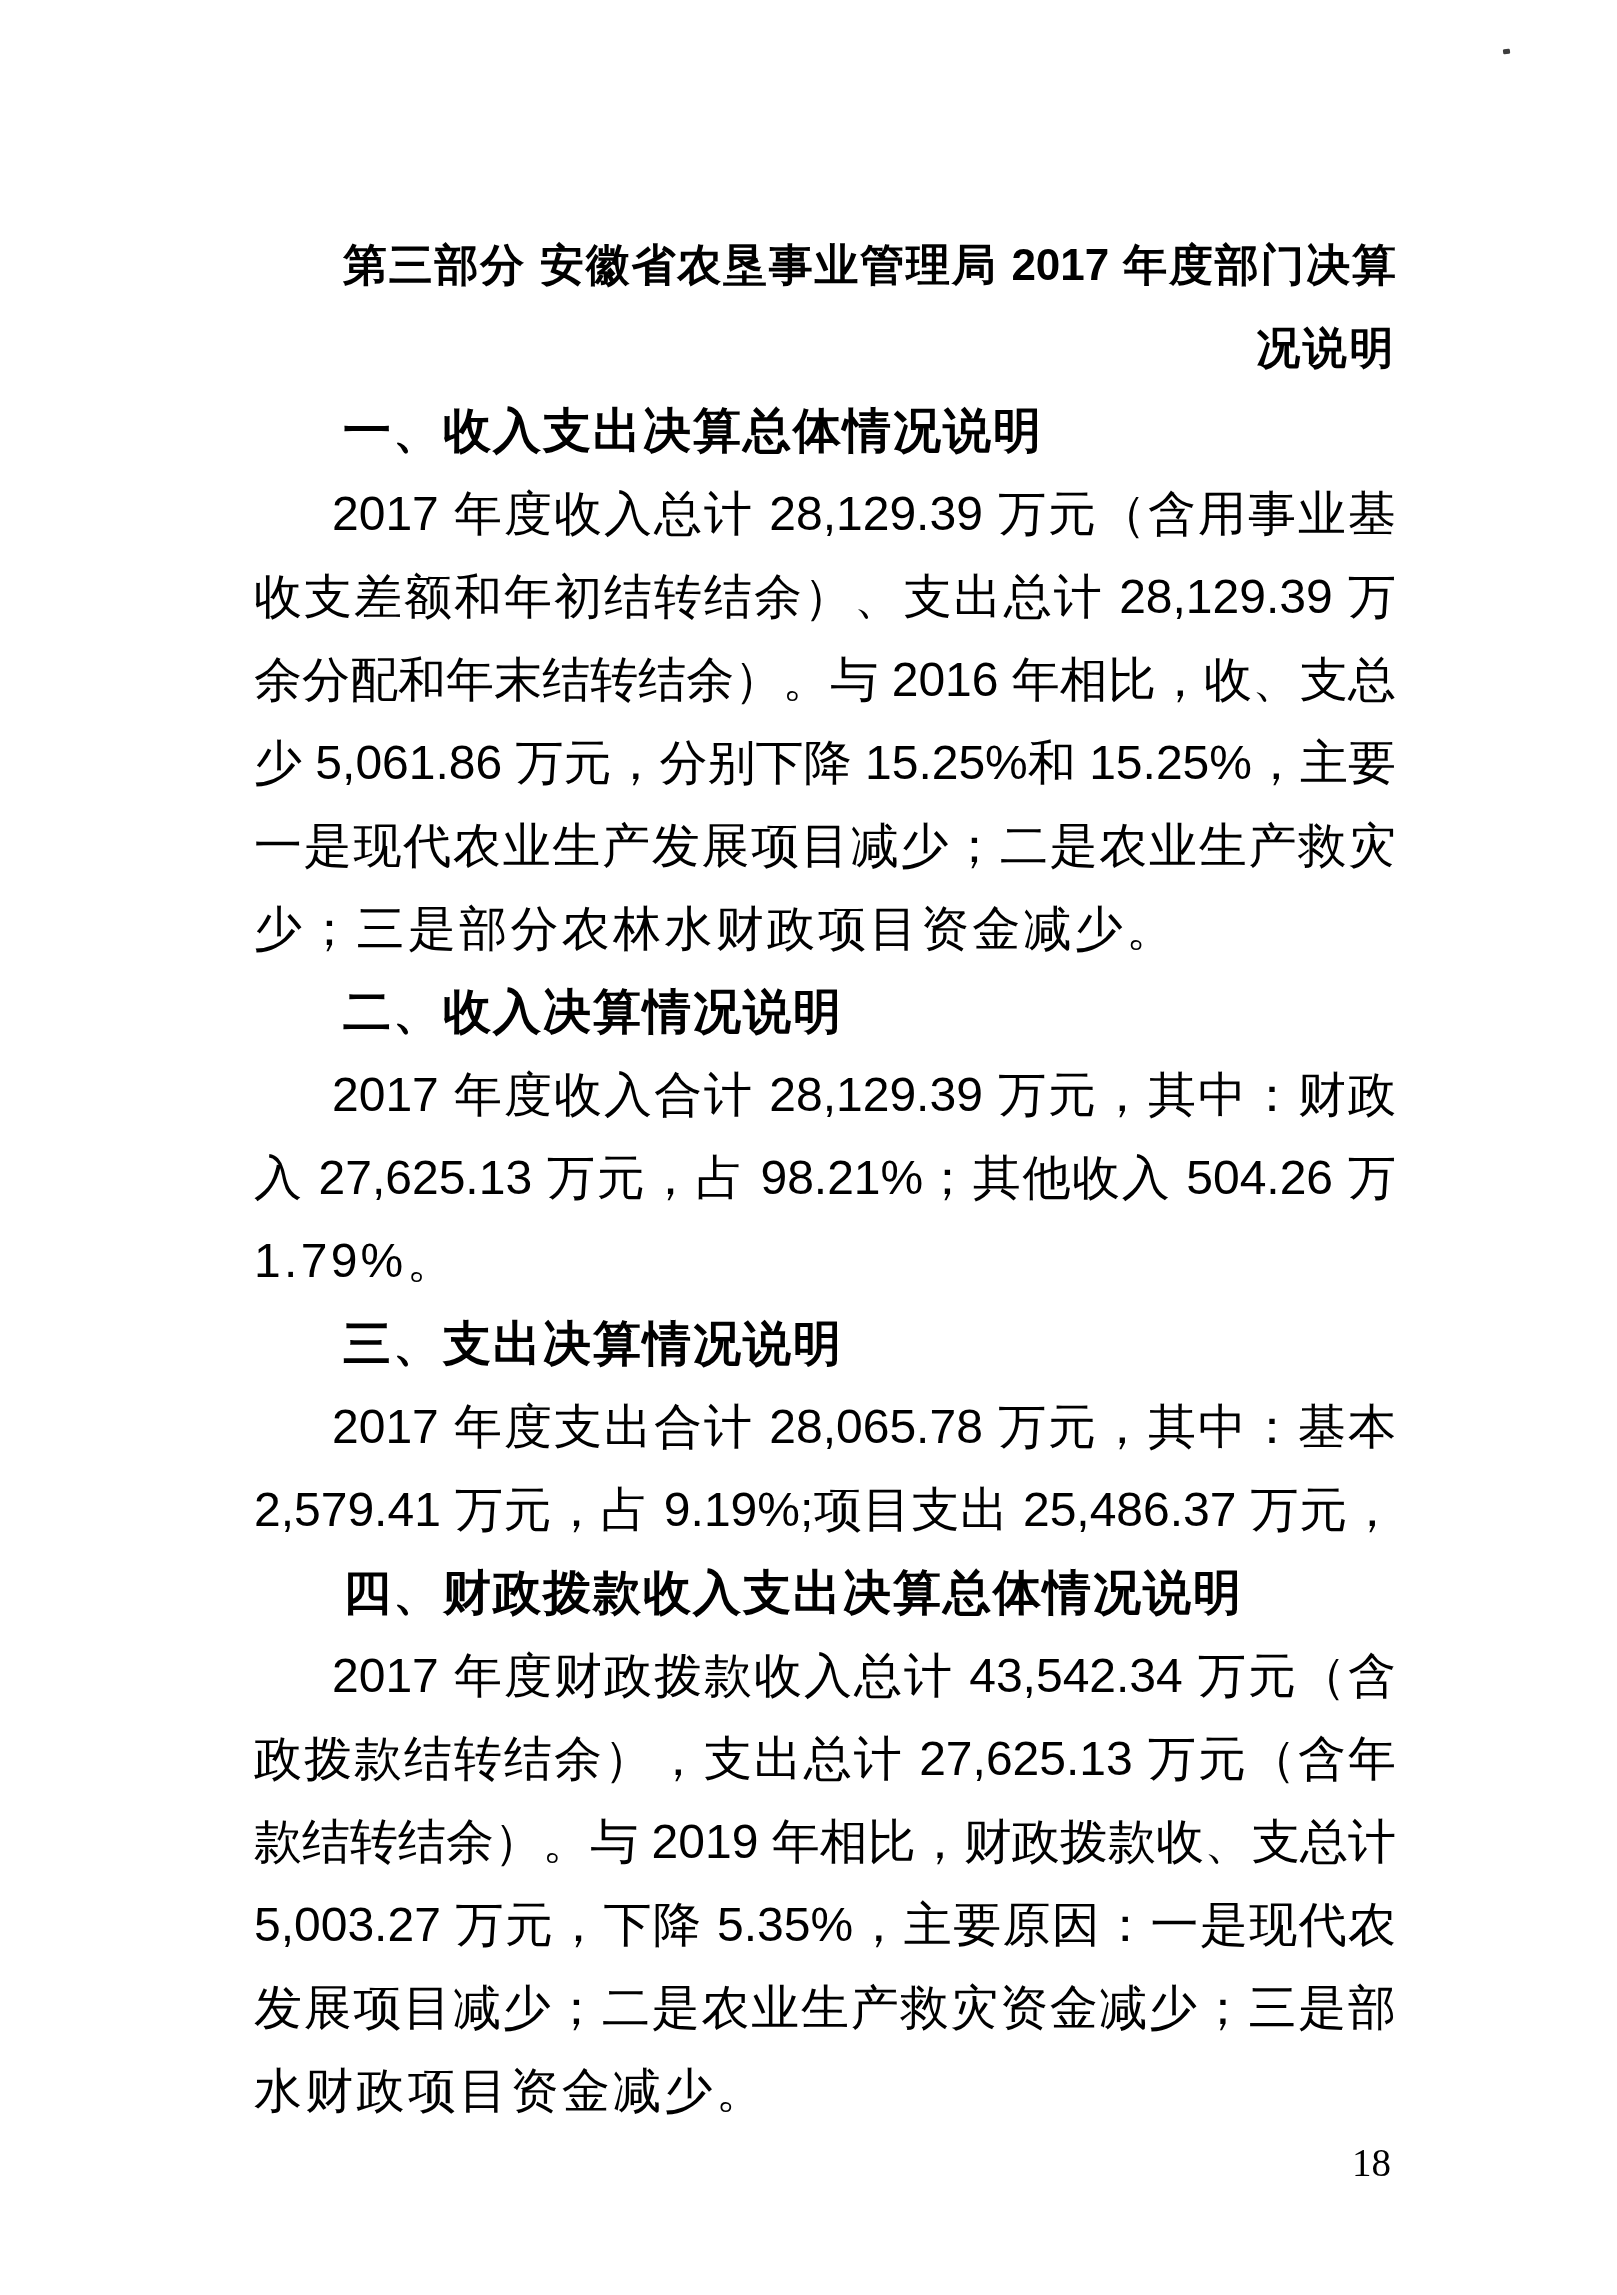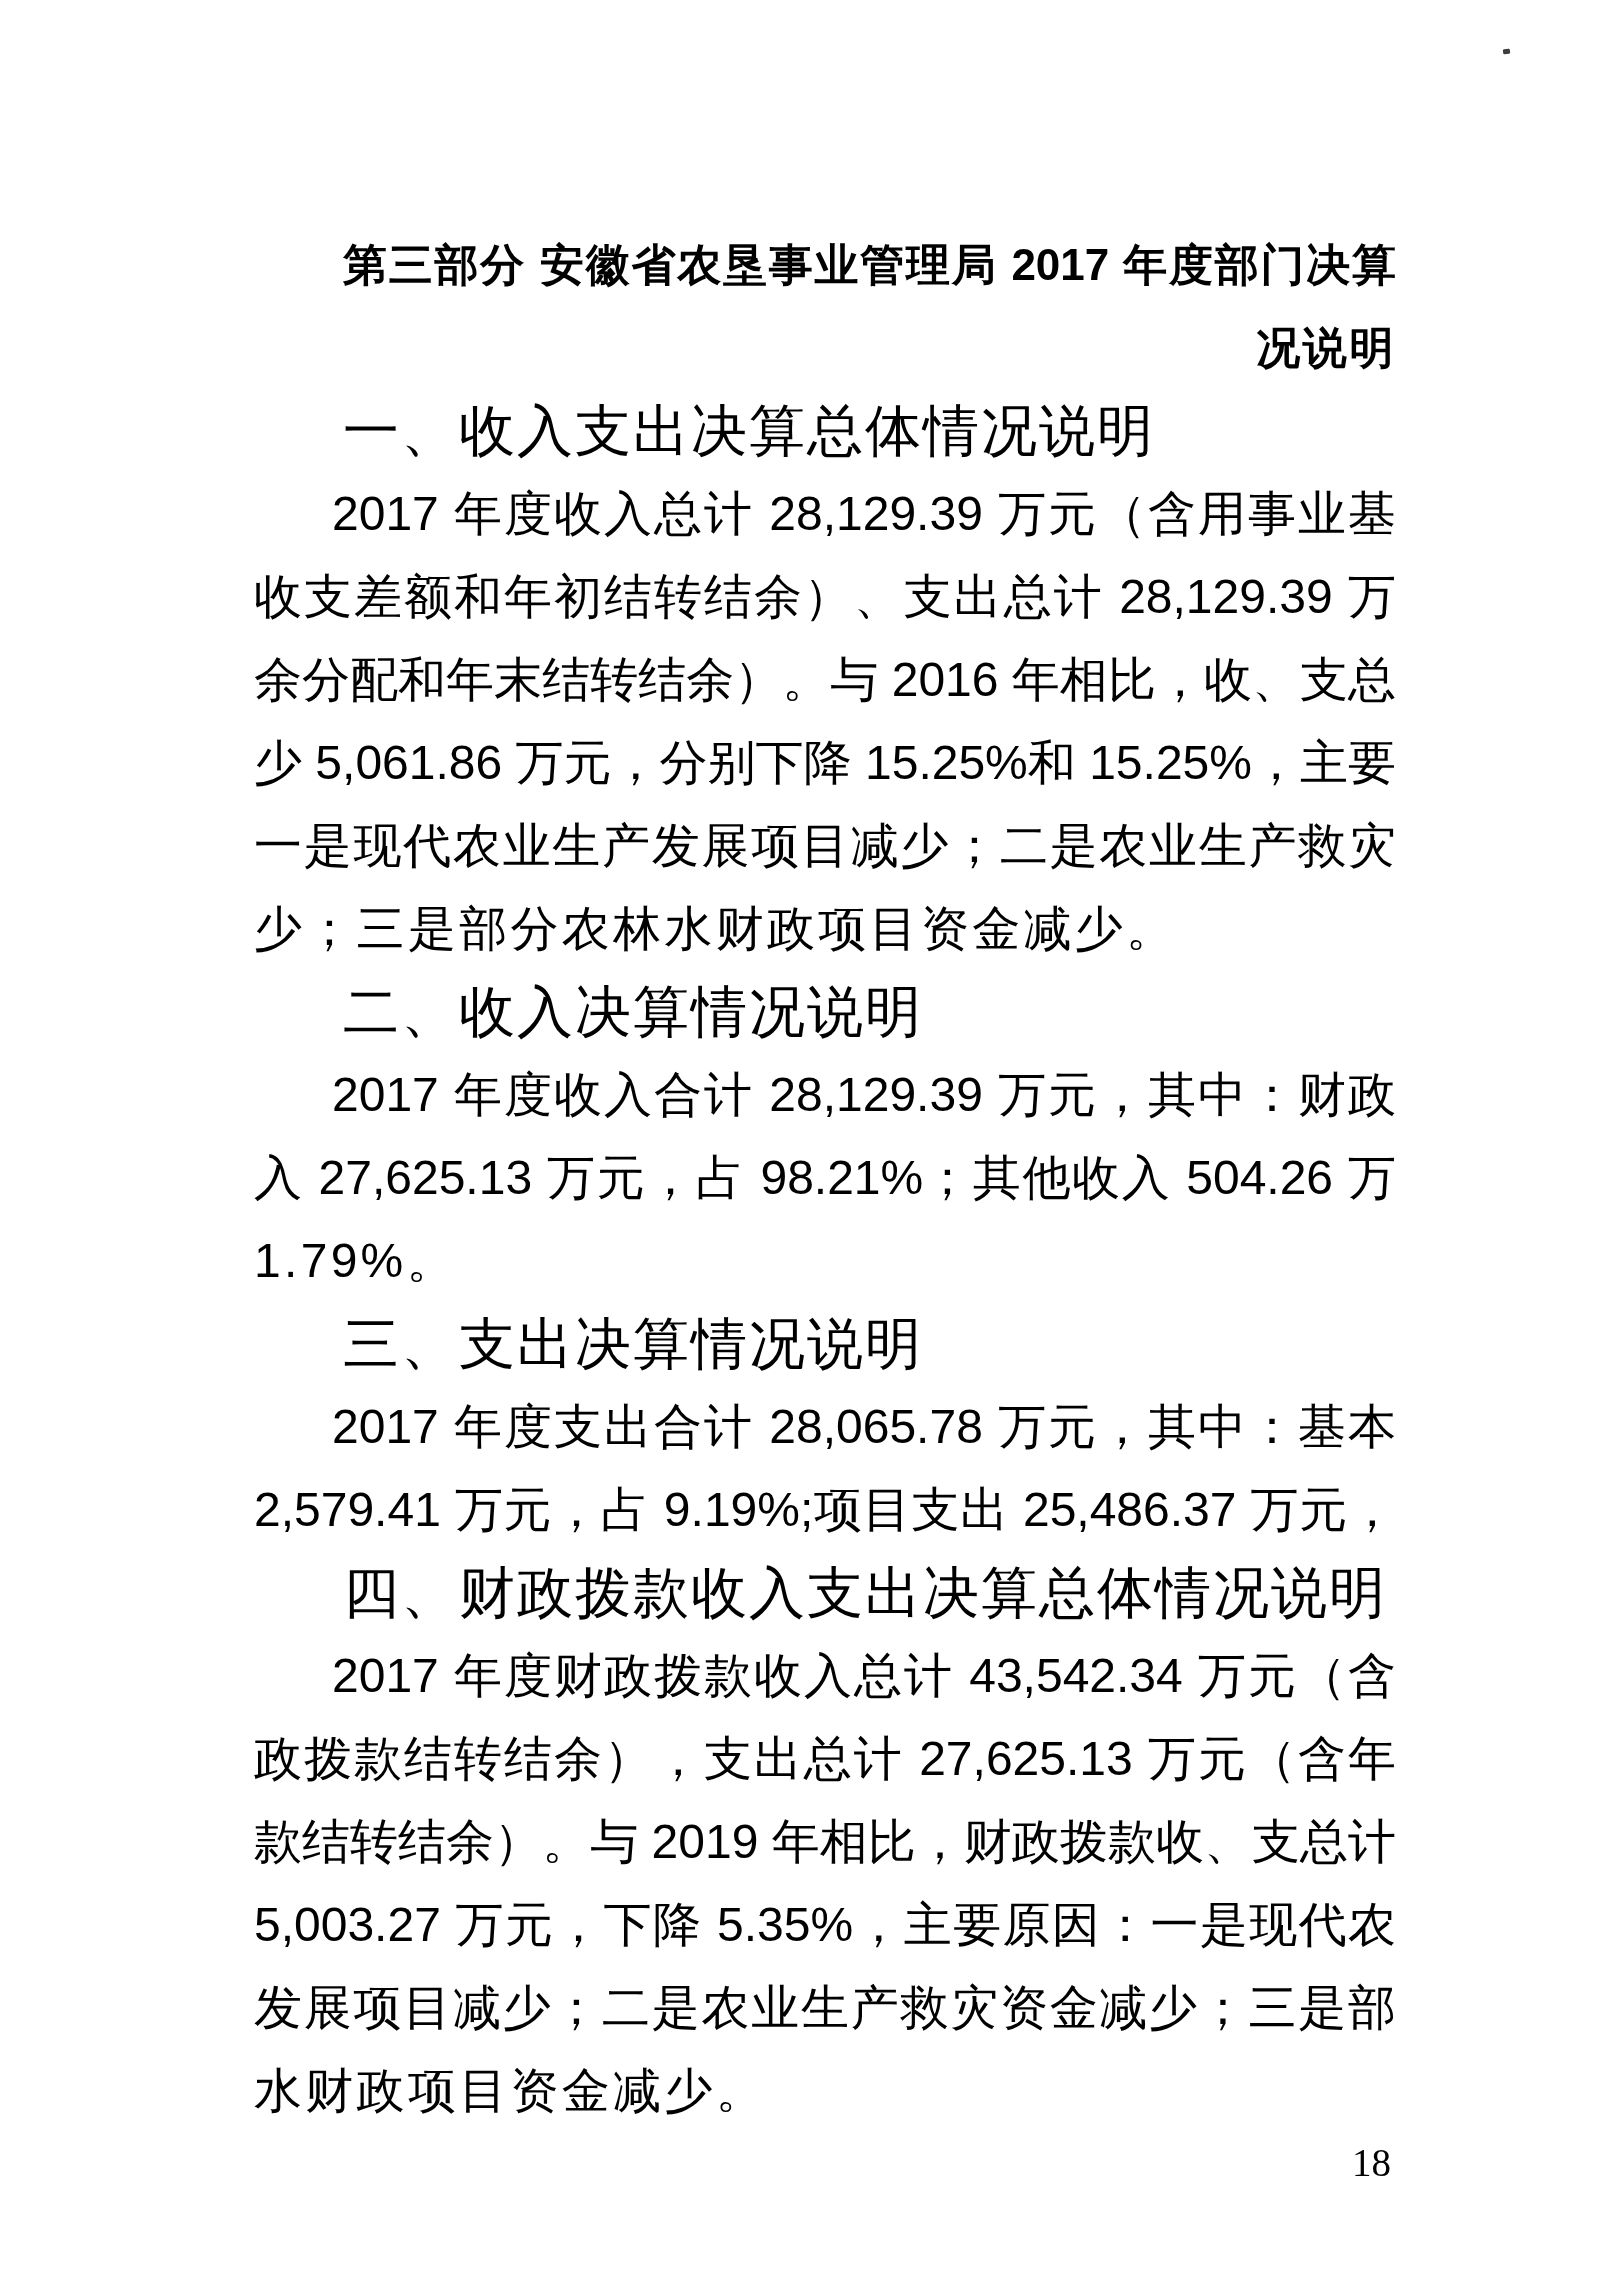--- a/index.html
+++ b/index.html
@@ -35,22 +35,22 @@
   
   .t {
     font-family: "Liberation Sans", "DejaVu Sans", sans-serif;
     font-weight: 700;
     font-size: 44px;
   }
   .t:not(.jf) { letter-spacing: 2.6px; text-align: right; }
   
   .h {
     font-family: "Liberation Sans", "DejaVu Sans", sans-serif;
-    font-weight: 400;
-    font-size: 56px;
+    font-weight: 700;
+    font-size: 48px;
     letter-spacing: 2px;
   }
   
   .jf {
     text-align: justify;
     text-align-last: justify;
   }
   
   .ind-t { padding-left: 89px; }
   .ind-p { padding-left: 78px; }

